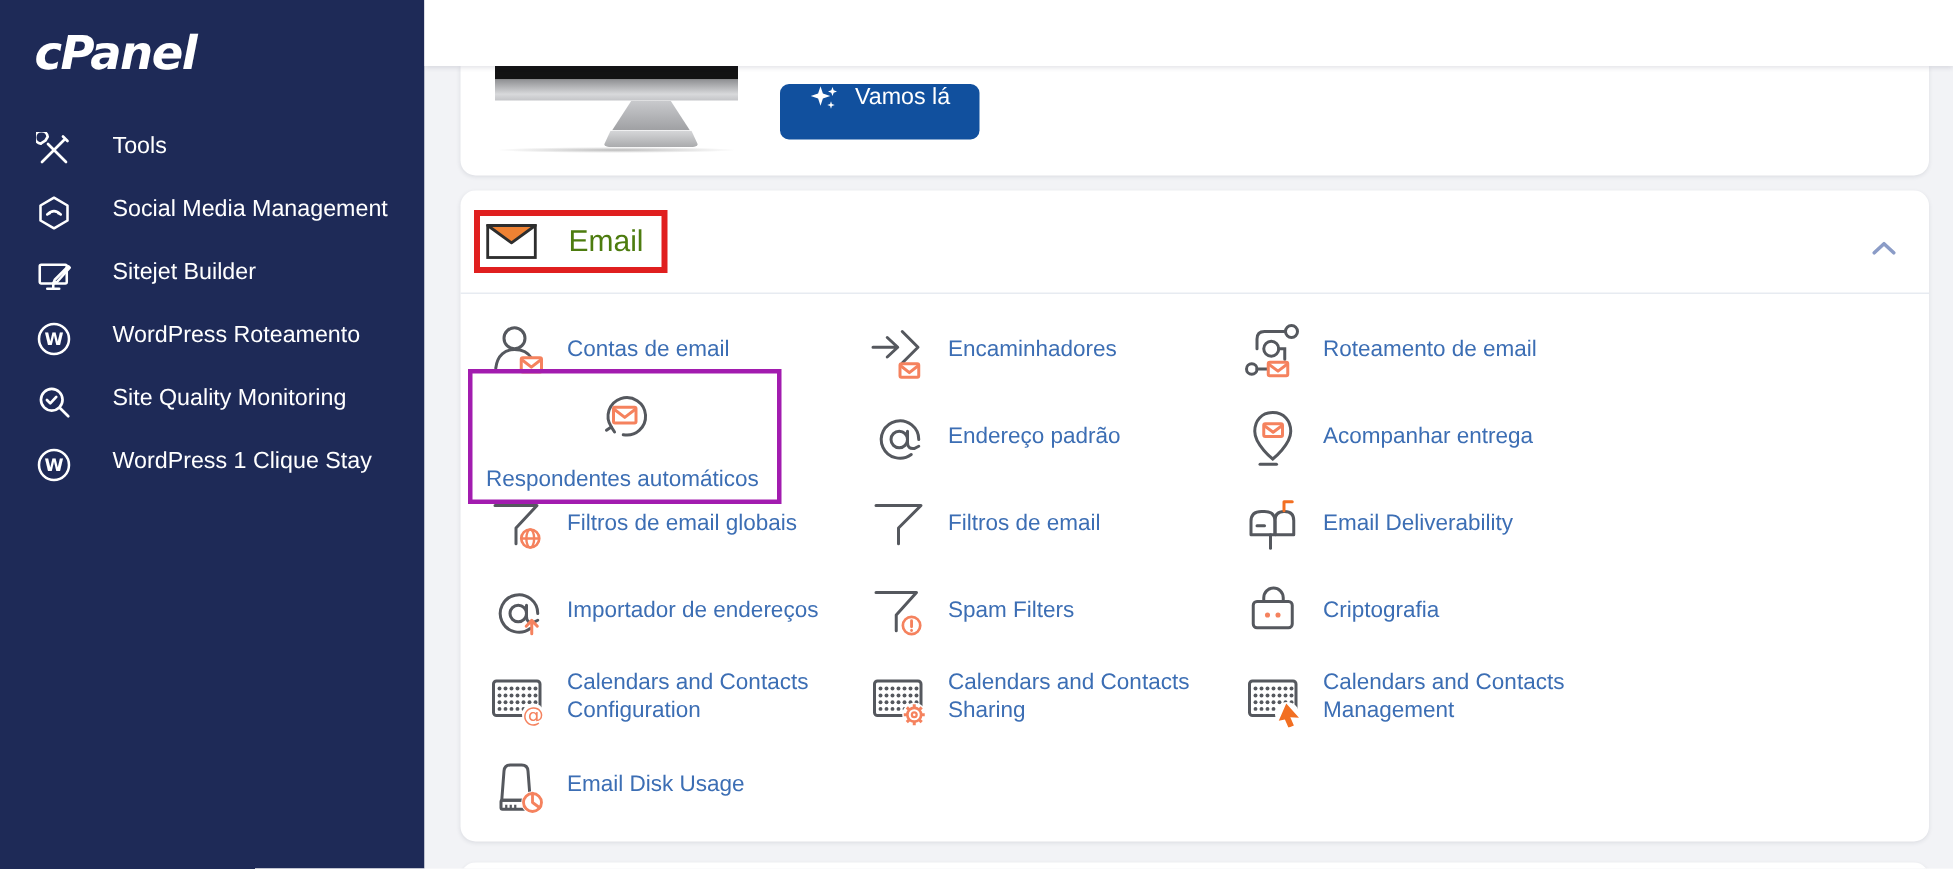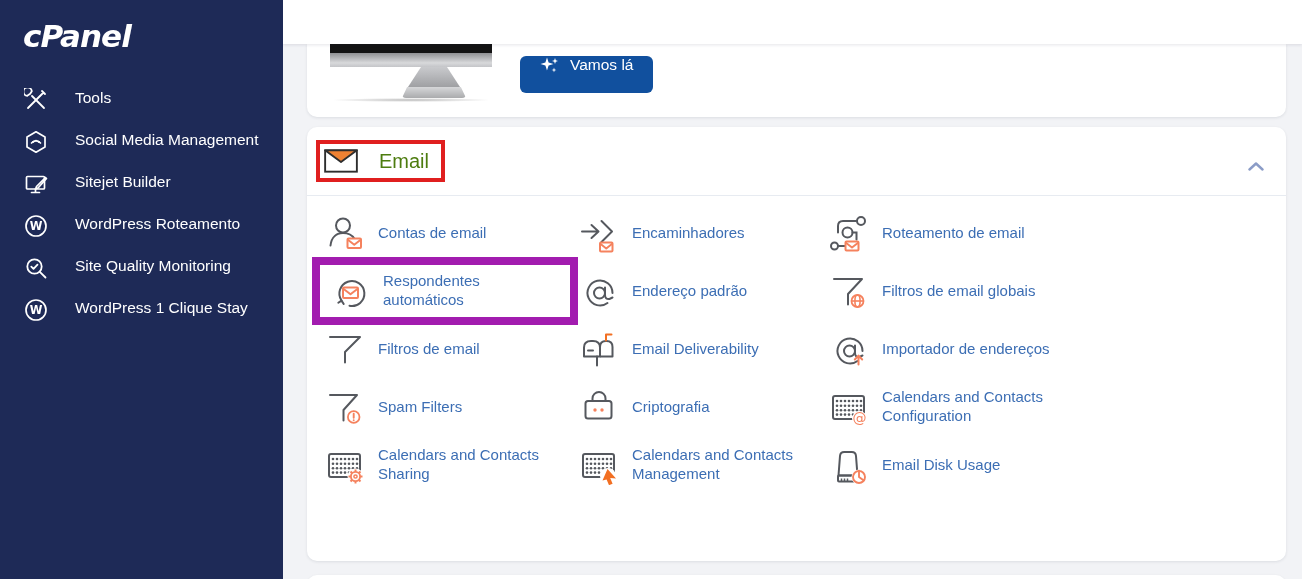--- a/index.html
+++ b/index.html
@@ -39,21 +39,21 @@
   .hl-box-header { display:flex; align-items:center; gap:21px; border:4px solid #e01f1f; padding:5px 12px 5px 4px; }
   .env-icon { width:34px; height:24px; flex:none; }
   .section-title { font-size:20px; color:#4d7c0f; }
   .collapse-icon { width:16px; height:9px; cursor:pointer; }
 
   .tools-grid { display:grid; grid-template-columns:254px 250px 1fr; grid-auto-rows:58px; align-items:center; padding:8px 20px 0 17px; }
   .tool { display:flex; align-items:center; gap:14px; cursor:pointer; width:fit-content; }
   .tool-icon { width:40px; height:44px; flex:none; display:flex; align-items:center; justify-content:center; }
   .tool-icon svg { display:block; }
   .tool-label { font-size:15px; line-height:1.25; color:#3c6eb4; max-width:192px; }
-  .tool.highlighted { border:8px solid #a21caf; padding:4px 12px 4px 9px; margin-left:-12px; }
+  .tool.highlighted { border:3px solid #a21caf; padding:4px 12px 4px 9px; margin-left:-12px;flex-direction:column; }
 </style>
 </head>
 <body>
 
 <aside class="sidebar">
   <div class="logo">cPanel</div>
   <nav>
       <div class="nav-item">
         <span class="nav-icon">
           <svg width="24" height="24" viewBox="0 0 24 24" fill="none" stroke="#fff" stroke-width="1.8" stroke-linecap="round">
@@ -210,20 +210,33 @@
         </div>
         <div class="tool">
           <span class="tool-icon">
             <svg width="40" height="40" viewBox="0 0 40 40" fill="none">
               <path d="M34.5,22 a12.5,12.5 0 1 0 -5,10" stroke="#55585e" stroke-width="2" fill="none" stroke-linecap="round"></path>
               <circle cx="21.5" cy="22" r="5.5" stroke="#55585e" stroke-width="2" fill="none"></circle>
               <path d="M27,16.5 V24 q0,4.5 4.5,4 l3,-1.5" stroke="#55585e" stroke-width="2" fill="none" stroke-linecap="round"></path>
             </svg>
           </span>
           <span class="tool-label">Endereço padrão</span>
+        </div>
+        <div class="tool">
+          <span class="tool-icon">
+            <svg width="40" height="40" viewBox="0 0 40 40" fill="none">
+              <path d="M20.5,4 C13,4 8.5,9.5 8.5,16.5 C8.5,25.5 20.5,35 20.5,35 C20.5,35 32.5,25.5 32.5,16.5 C32.5,9.5 28,4 20.5,4 Z" stroke="#55585e" stroke-width="2"></path>
+              <g stroke="#f5825e" stroke-width="2" fill="#fff" stroke-linejoin="round">
+                <rect x="14.5" y="11.5" width="12.5" height="8.5" rx="1"></rect>
+                <path d="M14.5,12.5 l6.25,4.675000000000001 l6.25,-4.675000000000001" fill="none"></path>
+              </g>
+              <path d="M12,38.5 H23" stroke="#55585e" stroke-width="2" stroke-linecap="round"></path>
+            </svg>
+          </span>
+          <span class="tool-label">Acompanhar entrega</span>
         </div>
         <div class="tool">
           <span class="tool-icon">
             <svg width="40" height="40" viewBox="0 0 40 40" fill="none">
               <path d="M6,8 H34 L20,23 V33.5" stroke="#55585e" stroke-width="2" fill="none" stroke-linejoin="round" stroke-linecap="round"></path>
               <circle cx="29.5" cy="30" r="6" stroke="#f5825e" stroke-width="1.8" fill="#fff"></circle>
               <ellipse cx="29.5" cy="30" rx="2.6" ry="6" stroke="#f5825e" stroke-width="1.6"></ellipse>
               <path d="M23.5,30 H35.5" stroke="#f5825e" stroke-width="1.6"></path>
             </svg>
           </span>

